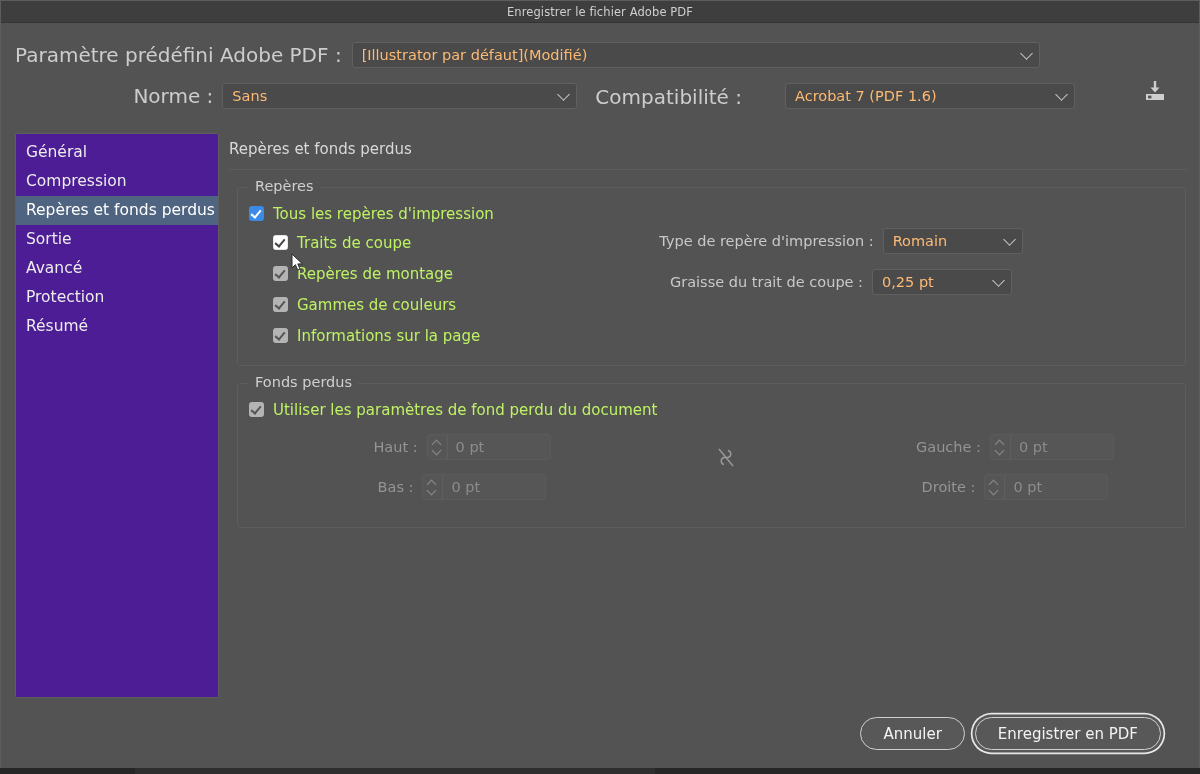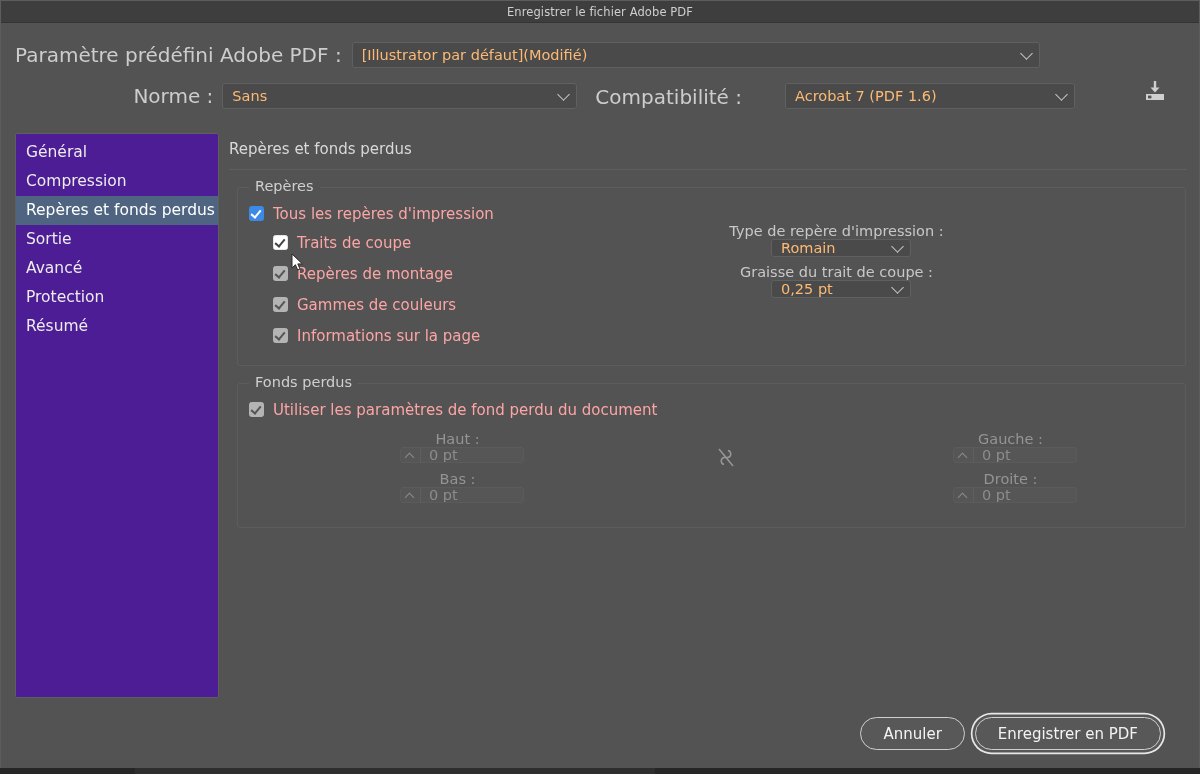--- a/index.html
+++ b/index.html
@@ -206,21 +206,21 @@
     box-sizing: border-box;
   }
   .cb.blue { background: #3c8ae8; border: 1px solid #3c8ae8; }
   .cb.blue .tick { border-color: #ffffff; }
   .cb.white { background: #ffffff; border: 1px solid #e6e6e6; }
   .cb.white .tick { border-color: #444444; }
   .cb.grey  { background: #b4b4b4; border: 1px solid #b4b4b4; }
   .cb.grey .tick { border-color: #555555; }
 
   .cb-label {
-    color: #fca5a5;
+    color: #bef264;
     font-size: 15px;
     margin-left: 9px;
     white-space: nowrap;
     cursor: default;
   }
 
   
   #marks-body {
     display: flex;
     padding: 12px 0 14px 11px;
@@ -229,24 +229,23 @@
   #marks-left { width: 262px; flex: 0 0 auto; }
   #marks-left .indent { margin-left: 24px; height: 31px; }
   #marks-right {
     flex: 1 1 auto;
     padding-top: 25px;
     padding-right: 14px;
   }
   .fieldrow {
     display: flex;
     align-items: center;
-    justify-content: flex-end;
+    justify-content: center;
     height: 32px;
     margin-bottom: 9px;
-    flex-direction: column;
   }
   .fieldrow .lbl {
     color: #c8c8c8;
     font-size: 14.5px;
     margin-right: 9px;
     white-space: nowrap;
   }
   .fieldrow .select { width: 140px; }
 
   

